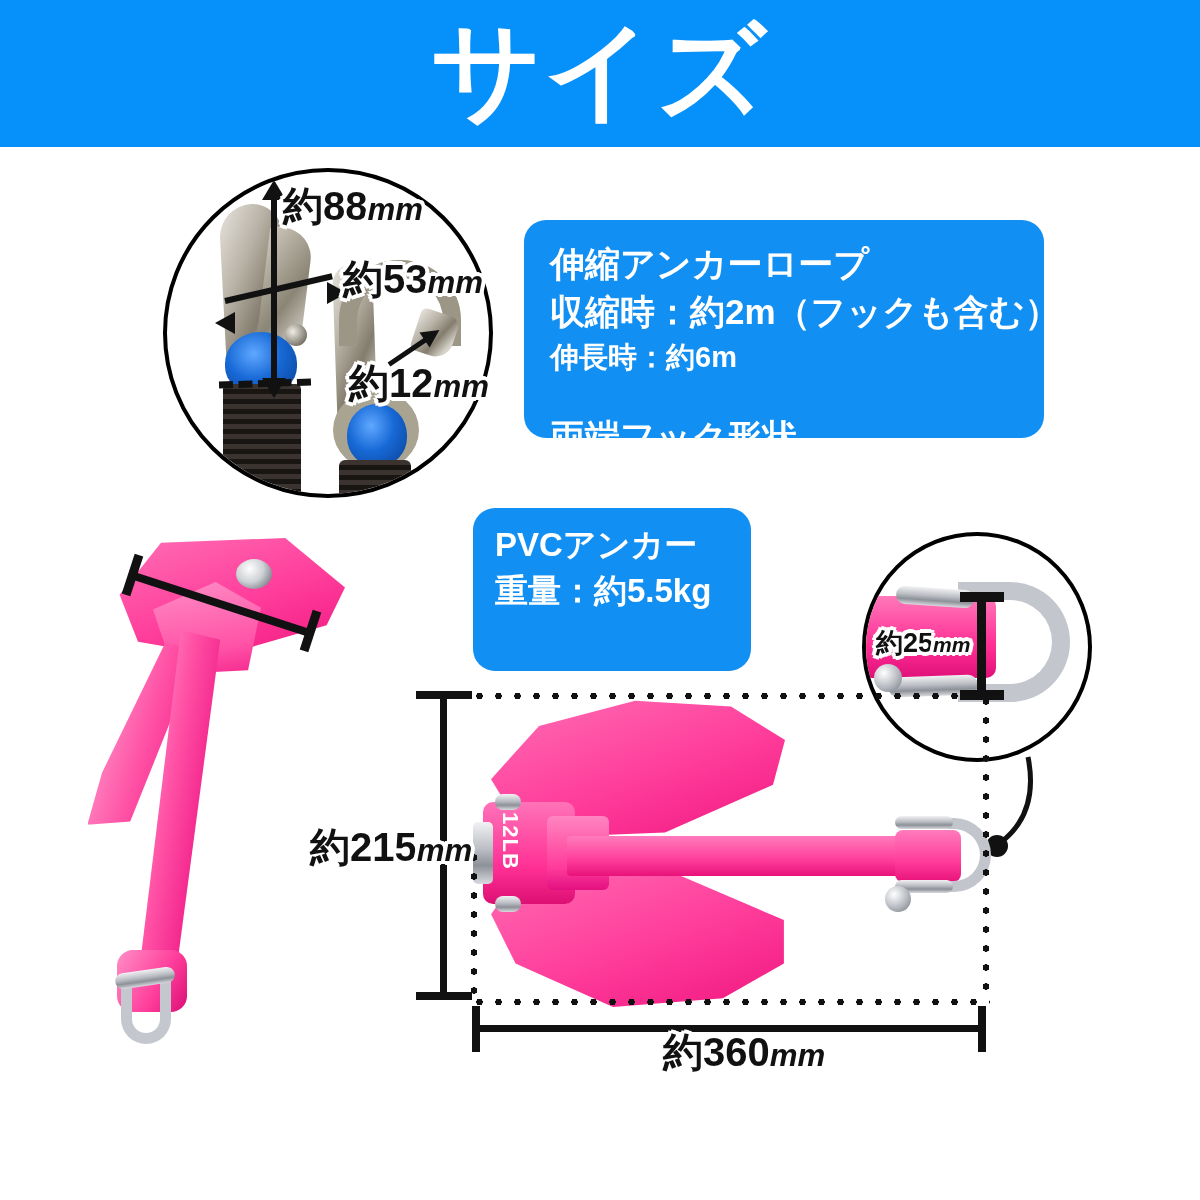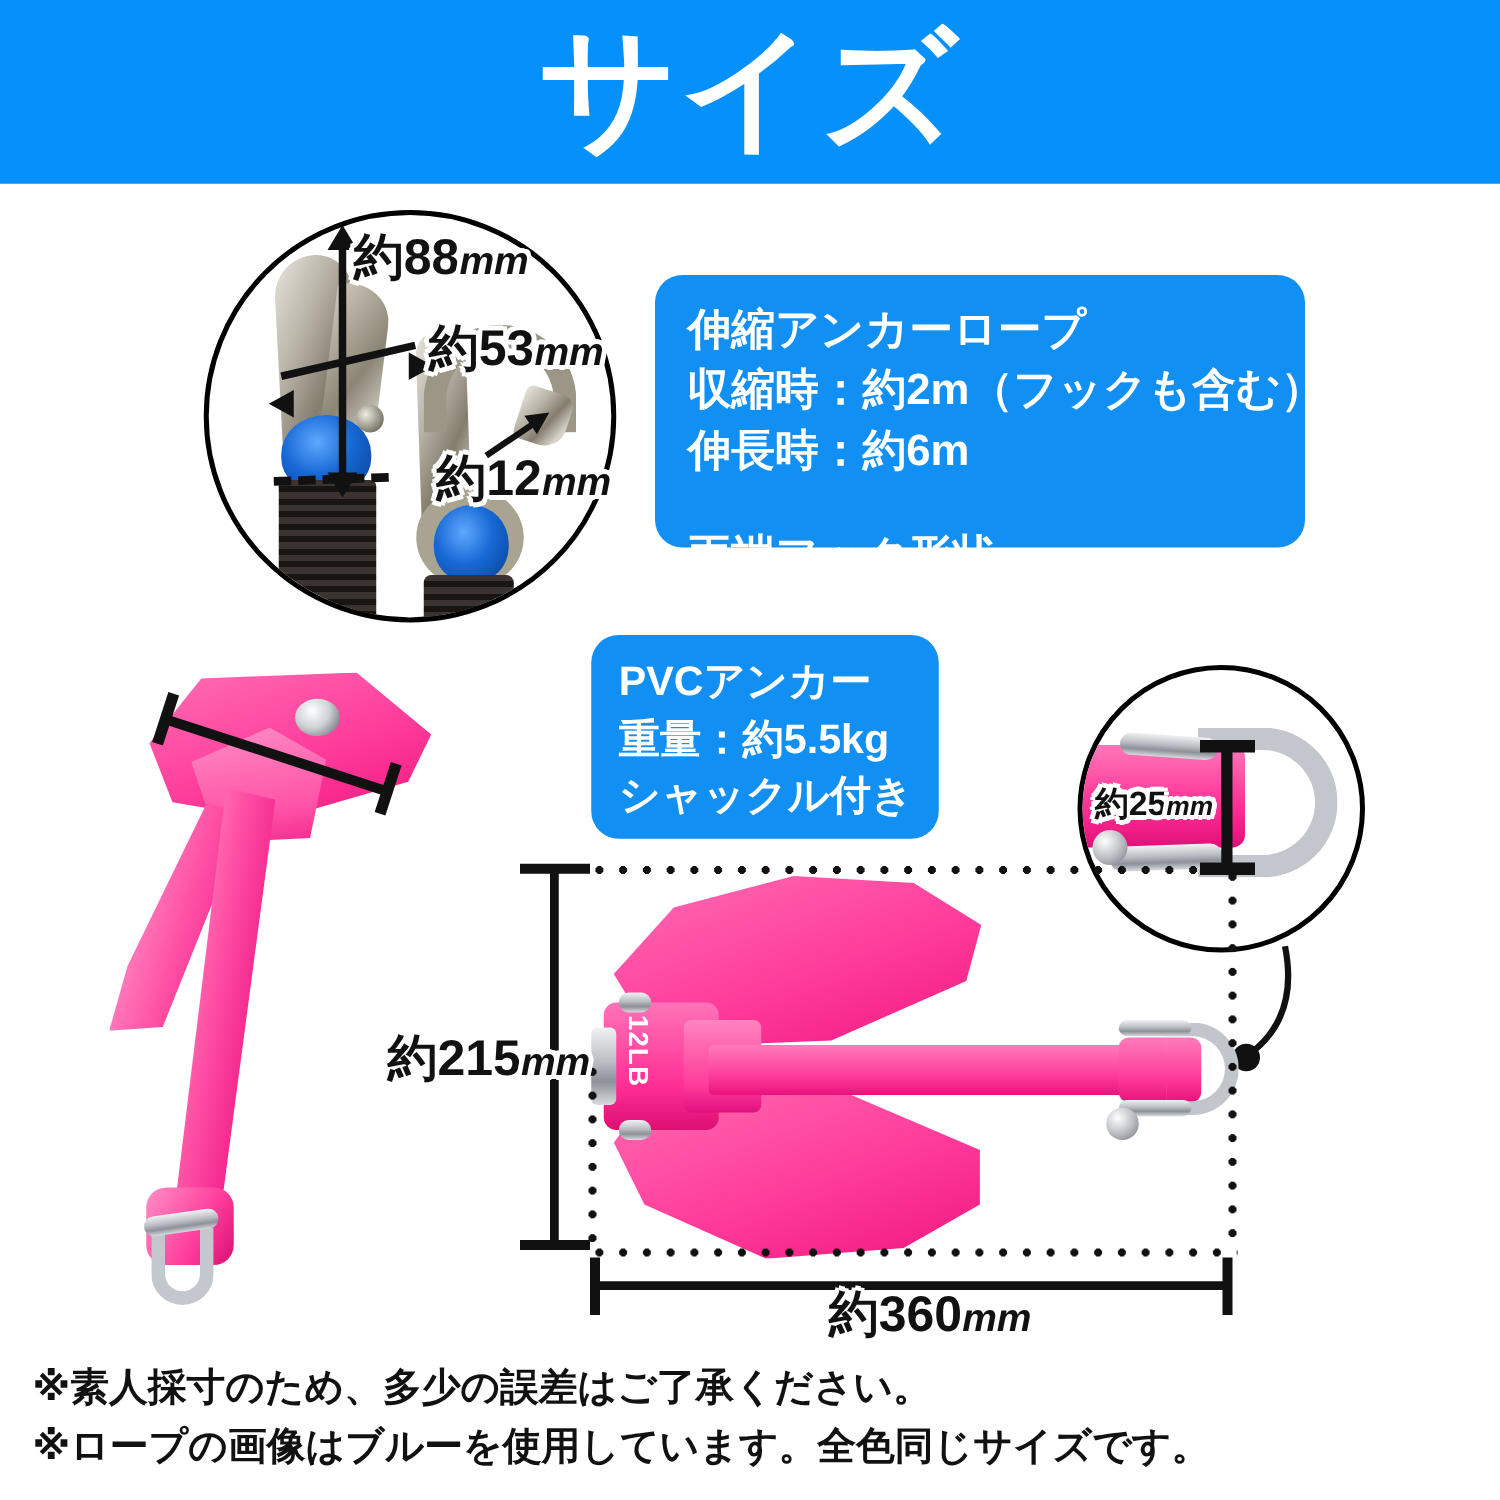--- a/index.html
+++ b/index.html
@@ -239,28 +239,27 @@
   <div class="dim-label" style="left:343px; top:259px; font-size:40px;">
     <span>約53</span><span class="unit">mm</span>
   </div>
   <div class="dim-label" style="left:349px; top:363px; font-size:40px;">
     <span>約12</span><span class="unit">mm</span>
   </div>
 
   <div class="info-box" style="left:524px; top:220px; width:520px; height:218px; padding:20px 26px;">
     <div class="line" style="font-size:35px;">伸縮アンカーロープ</div>
     <div class="line" style="font-size:35px;">収縮時：約2m（フックも含む）</div>
-    <div class="line" style="font-size:35px;">伸長時：約6m</div>
+    <div class="line" style="font-size:29px;">伸長時：約6m</div>
     <div class="line" style="font-size:35px;margin-top:36px;">両端フック形状</div>
   </div>
 
   <div class="info-box" style="left:473px; top:508px; width:278px; height:163px; padding:14px 22px;">
     <div class="line" style="font-size:33px;">PVCアンカー</div>
     <div class="line" style="font-size:33px;">重量：約5.5kg</div>
-    <div class="line" style="font-size:33px;">シャックル付き</div>
   </div>
 
   <div class="photo-circle" style="left:862px; top:532px; width:230px; height:230px;">
     <div class="pink" style="position:absolute; left:-30px; top:60px; width:160px; height:82px; border-radius:10px;
                 background:linear-gradient(180deg,#ff78ba 0%,#ff2f94 60%,#e0107a 100%);"></div>
     <div class="metal" style="left:92px; top:46px; width:112px; height:120px; border-radius:0 60px 60px 0;
                 border:18px solid #c3c6cc; border-left:none; box-sizing:border-box; background:transparent;"></div>
     <div class="metal" style="left:30px; top:52px; width:78px; height:18px; border-radius:9px; transform:rotate(4deg);"></div>
     <div class="metal" style="left:22px; top:140px; width:90px; height:20px; border-radius:10px; transform:rotate(-2deg);"></div>
     <div class="metal" style="left:8px; top:128px; width:28px; height:28px; border-radius:50%;
@@ -359,18 +358,14 @@
     <span>約215</span><span class="unit">mm</span>
   </div>
 
   <div class="dim-hline" style="left:476px; top:1025px; width:508px;"></div>
   <div class="dim-cap-v" style="left:472px; top:1006px; height:46px;"></div>
   <div class="dim-cap-v" style="left:978px; top:1006px; height:46px;"></div>
   <div class="dim-label" style="left:663px; top:1032px; font-size:40px;">
     <span>約360</span><span class="unit">mm</span>
   </div>
 
-  <div id="notes">
-    <div class="note-line">※素人採寸のため、多少の誤差はご了承ください。</div>
-    <div class="note-line">※ロープの画像はブルーを使用しています。全色同じサイズです。</div>
-  </div>
 
 </div>
 
 </body></html>

